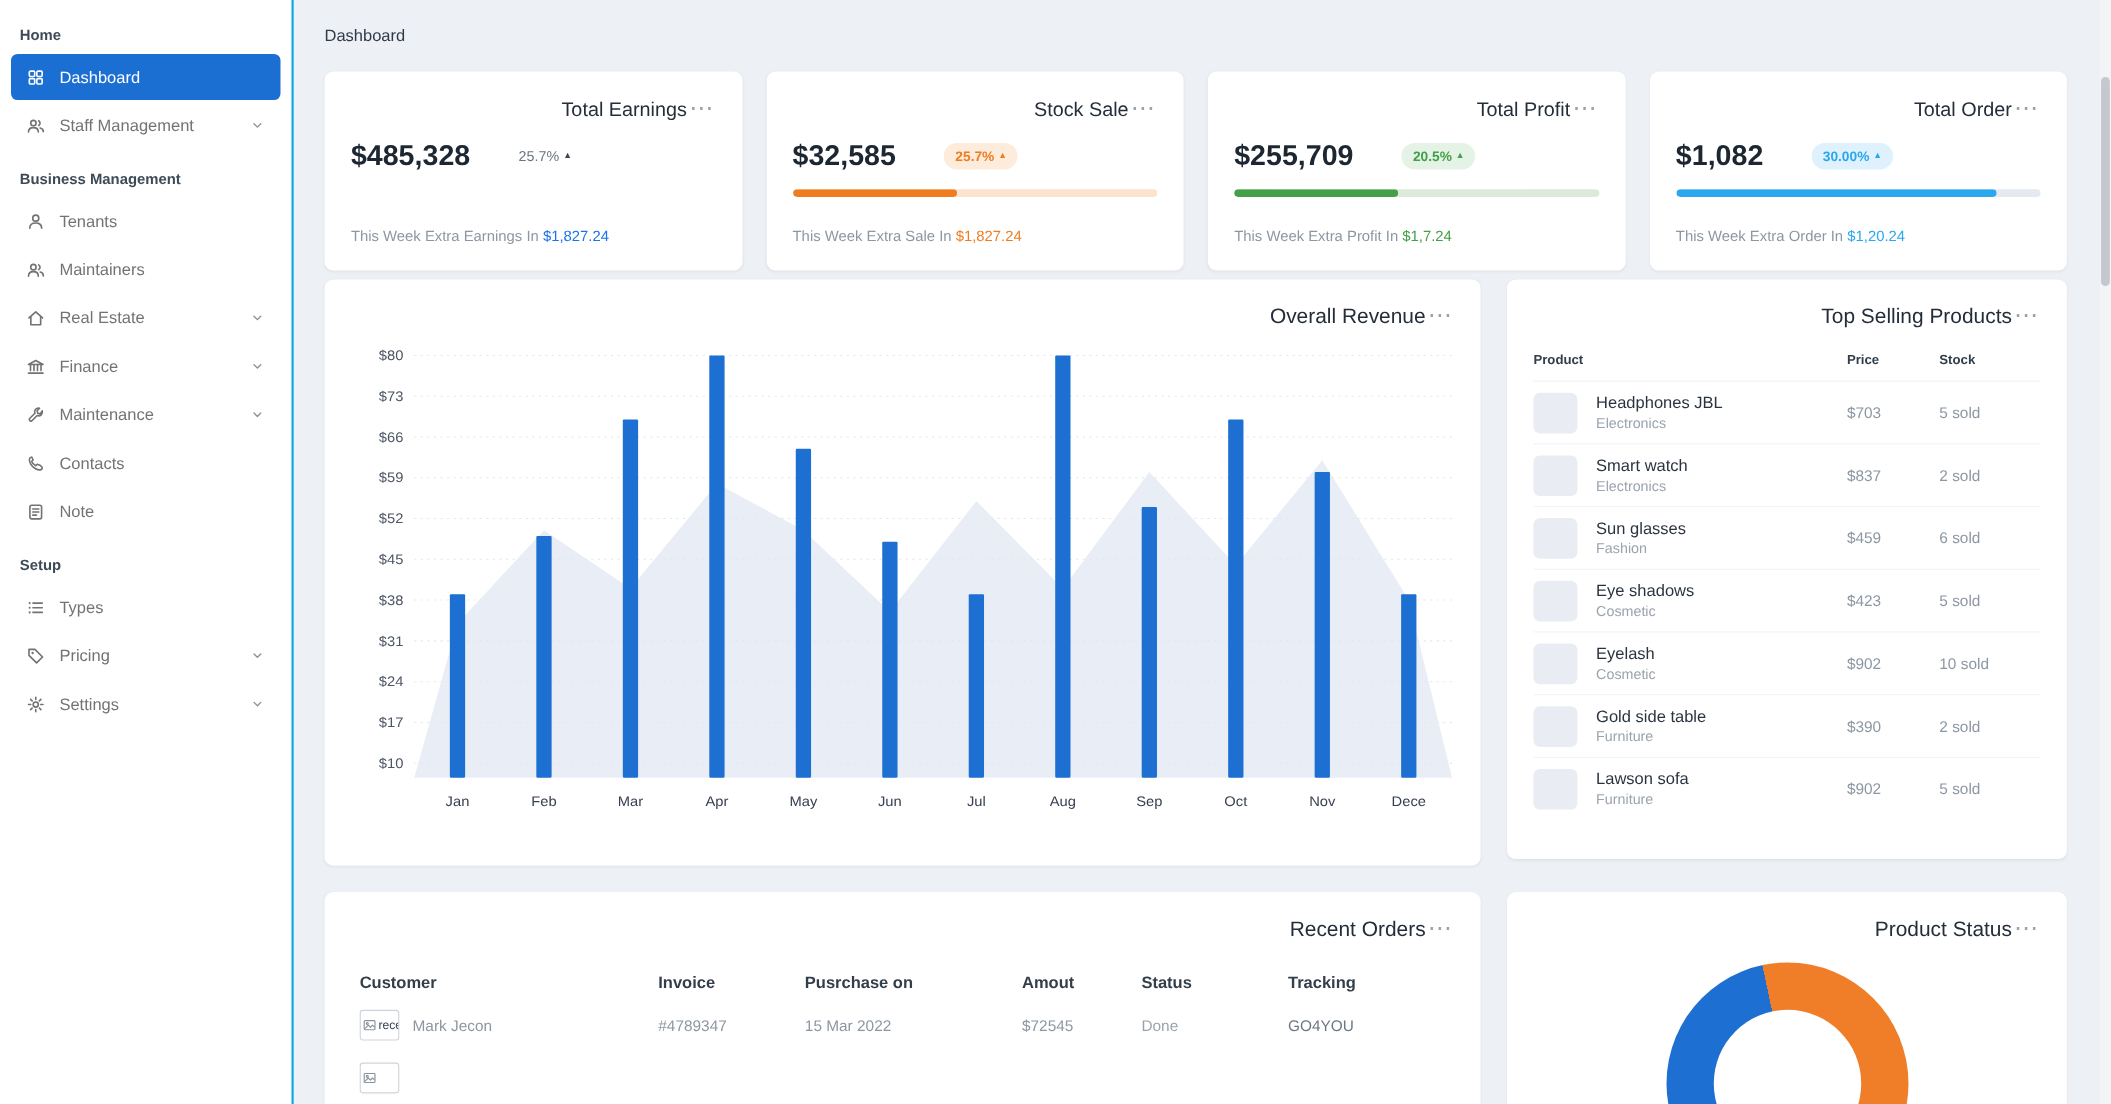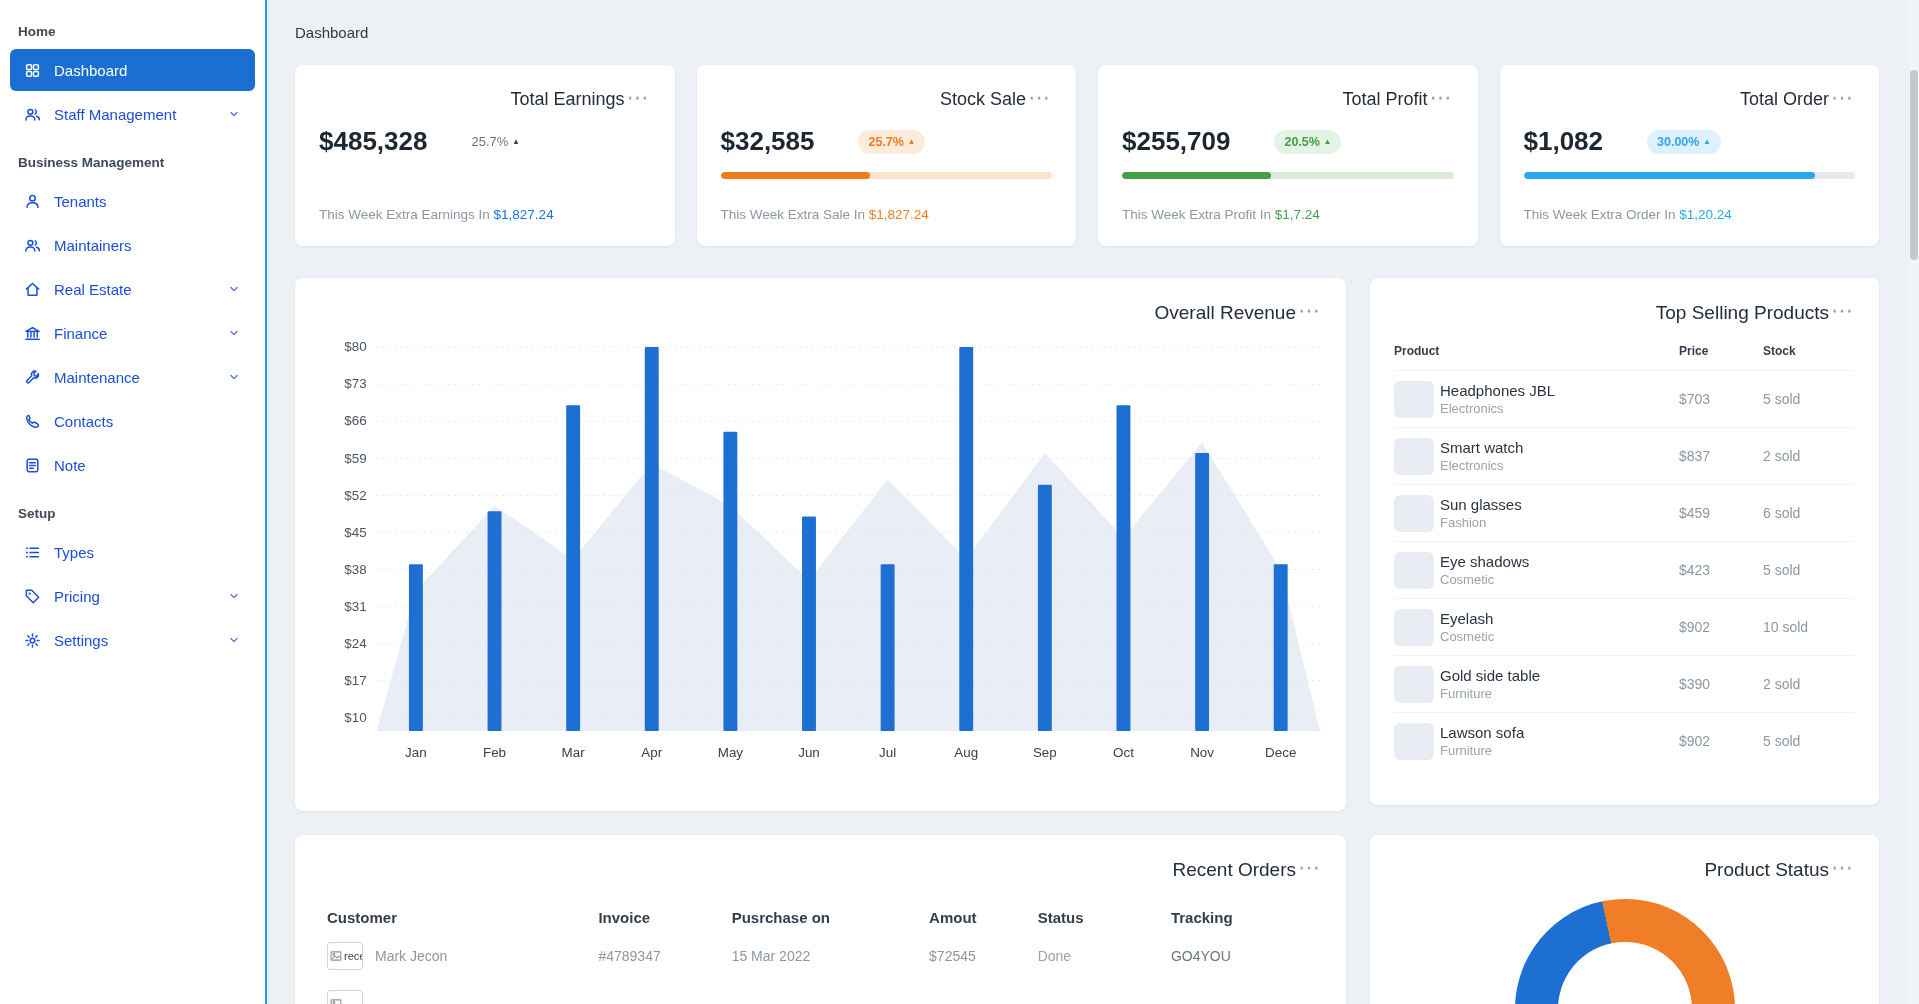--- a/index.html
+++ b/index.html
@@ -3,21 +3,21 @@
 <meta charset="utf-8">
 <style>
   *{margin:0;padding:0;box-sizing:border-box}
   html,body{width:1919px;height:1004px;overflow:hidden}
   body{font-family:"Liberation Sans","DejaVu Sans",sans-serif;background:#edf0f4;color:#1f2937}
   .app{display:flex;width:100%;height:100%;position:relative}
 
   
   .sidebar{width:267px;min-width:267px;background:#fff;height:100%;padding-top:6px;border-right:2px solid #0ea5e9;overflow:hidden}
   .sb-section{font-size:13.5px;font-weight:700;color:#3f4a57;padding:18px 18px 8px}
-  .sb-item{display:flex;align-items:center;gap:13px;height:42px;margin:2px 10px;padding:0 14px;border-radius:6px;color:#1d4ed8;font-size:15px;cursor:pointer}
+  .sb-item{display:flex;align-items:center;gap:13px;height:42px;margin:2px 10px;padding:0 14px;border-radius:6px;color:#737373;font-size:15px;cursor:pointer}
   .sb-item.active{background:#1b6fd2;color:#fff}
   .sb-item svg{flex:none}
   .sb-chev{margin-left:auto;display:flex;color:inherit;opacity:.8}
 
   
   .main{flex:1;height:100%;padding:24px 40px 0 28px;overflow:hidden}
   .breadcrumb{font-size:15px;color:#2f3a46;margin-bottom:24px}
   .card{background:#fff;border-radius:8px;box-shadow:0 1px 3px rgba(16,24,40,.06);padding:24px}
   .card-head{display:flex;align-items:flex-start;justify-content:flex-end}
   .card-title{font-size:19px;font-weight:500;color:#242e3a}
@@ -31,27 +31,27 @@
   .stat-value{font-size:26px;font-weight:700;color:#1c2732}
   .badge-plain{font-size:13px;color:#6b7683}
   .badge-pill{font-size:12.5px;padding:5px 10px;border-radius:14px;font-weight:600;white-space:nowrap}
   .caret{font-size:8px;vertical-align:2px;color:inherit}
   .badge-plain .caret{color:#3b4450}
   .progress{height:7px;border-radius:4px;margin-top:15px;overflow:hidden}
   .progress-fill{height:100%;border-radius:4px}
   .stat-footer{margin-top:auto;font-size:13.5px;color:#8d97a3;white-space:nowrap}
 
   
-  .mid-row{display:grid;grid-template-columns:1fr 509px;gap:24px;margin-top:32px;align-items:start}
+  .mid-row{display:grid;grid-template-columns:1fr 509px;gap:24px;margin-top:8px;align-items:start}
   .revenue-card{height:533px}
   .chart{margin-top:10px;height:440px}
   .products-card{height:527px;padding-bottom:0;overflow:hidden}
   .prod-head{display:grid;grid-template-columns:1fr 84px 92px;font-size:12px;font-weight:600;color:#333e4b;margin-top:20px;padding-bottom:12px}
   .prod-row{display:grid;grid-template-columns:1fr 84px 92px;align-items:center;height:57px;border-top:1px solid #f1f3f6}
-  .prod-cell{display:flex;align-items:center;gap:6px}
+  .prod-cell{display:flex;align-items:center;gap:17px}
   .thumb{width:40px;height:37px;border-radius:6px;background:#e9edf3;display:inline-block;flex:none}
   .prod-name{display:block;font-size:15px;color:#2a3440}
   .prod-cat{display:block;font-size:13px;color:#9aa3ae;margin-top:2px}
   .prod-price,.prod-stock{font-size:14px;color:#8d97a3}
 
   
   .bottom-row{display:grid;grid-template-columns:1fr 509px;gap:24px;margin-top:24px;align-items:start}
   .orders-card{height:420px;overflow:hidden}
   .orders-head{display:grid;grid-template-columns:2.75fr 1.35fr 2fr 1.1fr 1.35fr 1.45fr;font-size:15px;font-weight:600;color:#333e4b;margin-top:22px;padding:6px 8px}
   .order-row{display:grid;grid-template-columns:2.75fr 1.35fr 2fr 1.1fr 1.35fr 1.45fr;align-items:center;padding:8px;min-height:48px;font-size:14px;color:#8d97a3}

